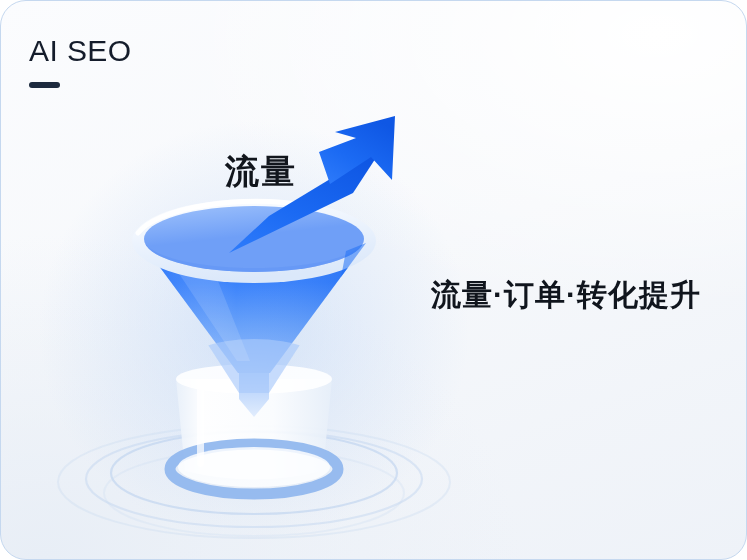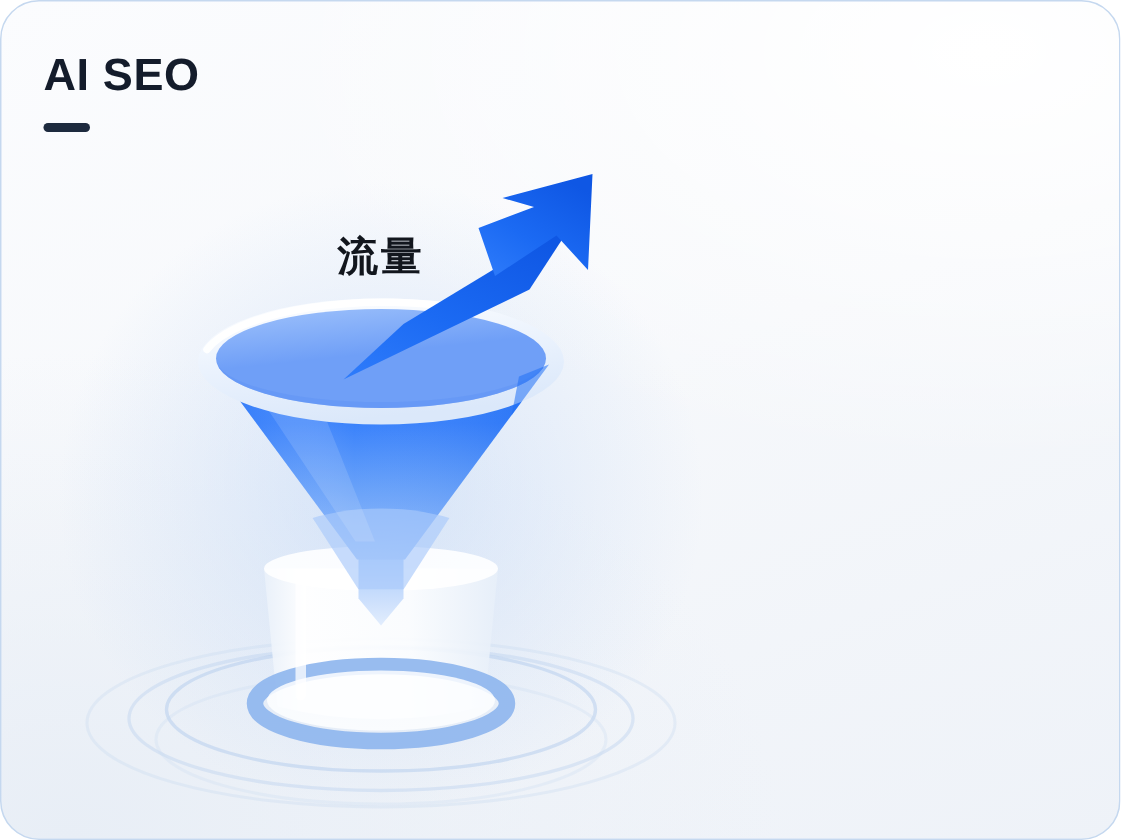--- a/index.html
+++ b/index.html
@@ -29,21 +29,21 @@
   #title-block {
     position: absolute;
     left: 28px;
     top: 33px;
     width: 260px;
   }
   #page-title {
     margin: 0;
     font-size: 30px;
     line-height: 34px;
-    font-weight: bold;
+    font-weight: normal;
     letter-spacing: 0.4px;
     color: #141c2b;
     white-space: nowrap;
   }
   #title-rule {
     margin-top: 14px;
     width: 31px;
     height: 6px;
     border-radius: 3px;
     background: #1d2a3e;
@@ -67,21 +67,21 @@
     position: absolute;
     left: 0;
     top: 0;
     width: 747px;
     height: 560px;
   }
 
   
   .art-label {
     position: absolute;
-    font-size: 27px;
+    font-size: 34px;
     line-height: 30px;
     font-weight: bold;
     letter-spacing: 2px;
     color: #12161d;
     white-space: nowrap;
   }
   #label-traffic { left: 224px; top: 155px; }
   #label-conversion { left: 221px; top: 433px; }
 </style>
 </head>
@@ -204,14 +204,15 @@
     <path d="M 345,250 L 365,242 L 340,276 Z" fill="#1f6ff6" opacity="0.55"></path>
   </svg>
 
   <div id="title-block">
     <h1 id="page-title">AI SEO</h1>
     <div id="title-rule"></div>
   </div>
 
   <div class="art-label" id="label-traffic">流量</div>
 
+  <div id="tagline">流量·订单·转化提升</div>
 
 </div>
 
 </body></html>

